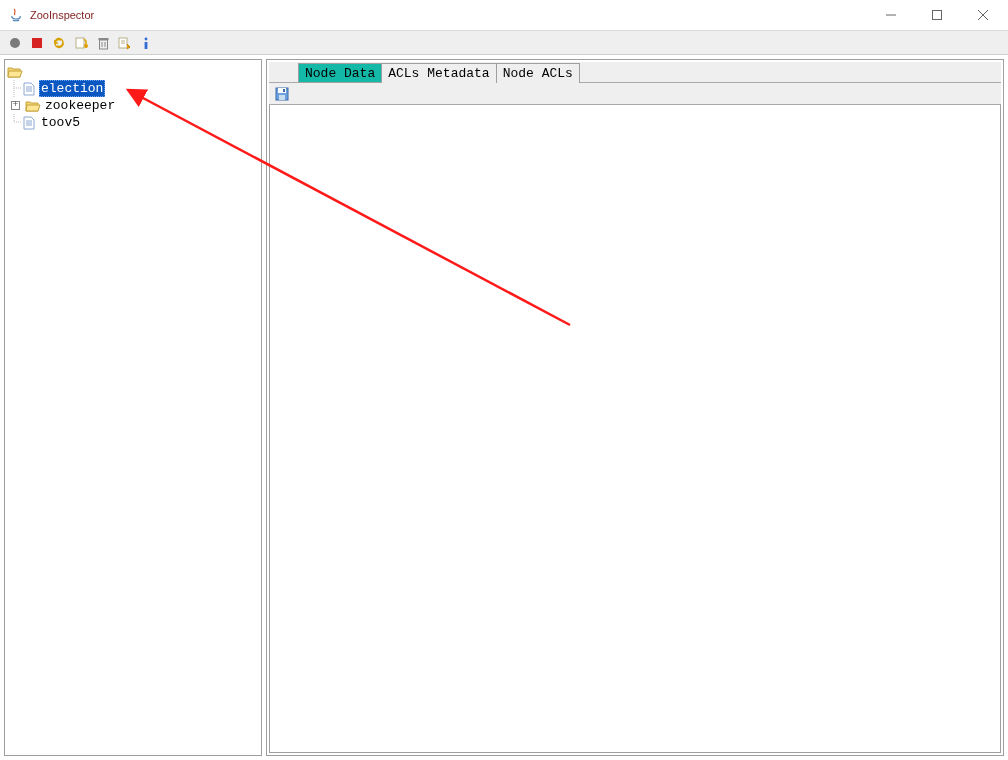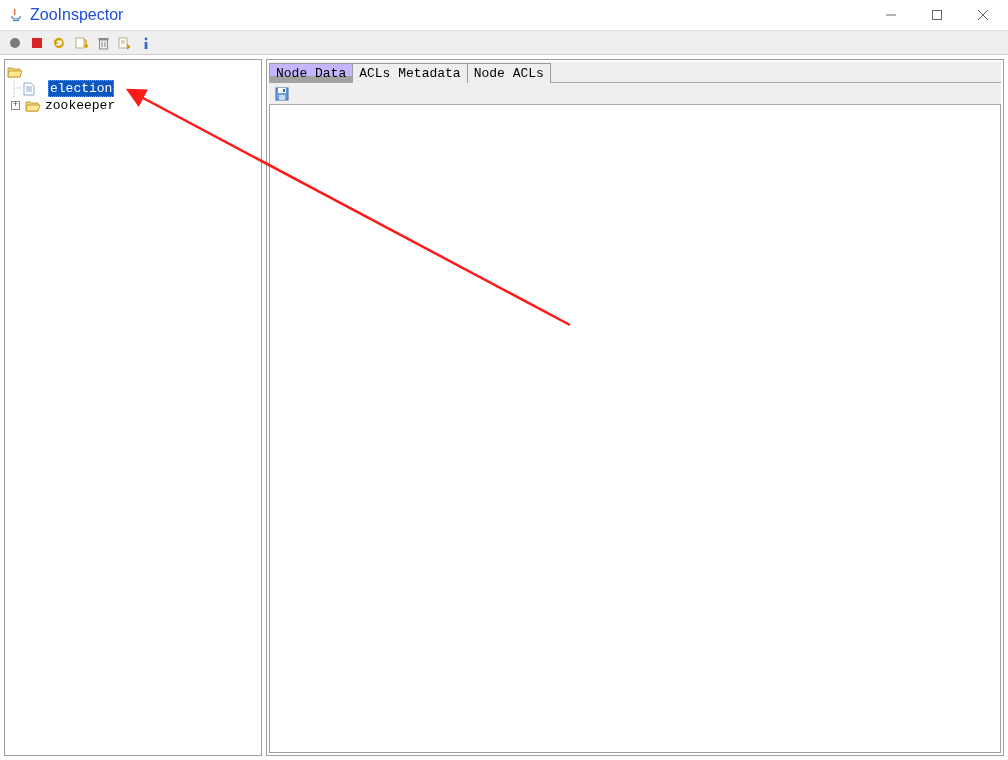--- a/index.html
+++ b/index.html
@@ -21,22 +21,22 @@
     background: #ffffff;
     border-bottom: 1px solid #dcdcdc;
   }
   .titlebar .app-icon {
     width: 16px; height: 16px;
     margin-right: 6px;
     display: flex; align-items: center; justify-content: center;
   }
   .titlebar .title {
     flex: 1;
-    color: #1d4ed8;
-    font-size: 16px;
+    color: #7f1d1d;
+    font-size: 11px;
   }
   .winbtns {
     display: flex;
   }
   .winbtn {
     width: 46px; height: 30px;
     display: flex; align-items: center; justify-content: center;
     color: #666;
   }
   .winbtn svg { stroke: #666; }
@@ -109,44 +109,44 @@
     margin-right: 2px;
   }
   .node-label {
     padding: 0 2px;
   }
   .node-label.selected {
     background: #0a57c2;
     color: #ffffff;
     border: 1px dotted #6aa3f0;
     padding: 0 1px;
-    margin-left: 9px;
   }
   .tabs-row {
     display: flex;
     height: 21px;
     background: #efefef;
     border-bottom: 1px solid #aaa;
     font-family: "Consolas", "Courier New", monospace;
     font-size: 13px;
   }
   .tab {
     padding: 2px 6px 0 6px;
     border: 1px solid #9e9e9e;
     border-bottom: none;
     background: #efefef;
     margin-right: -1px;
     position: relative;
     top: 1px;
     color: #000;
   }
   .tab.active {
-    background: #c4b5fd;
-    border-bottom: 7px solid #a3a3a3;
+    background: #14b8a6;
+    border-bottom: 1px solid #a3a3a3;
     z-index: 2;
+    margin-left: 29px;
   }
   .content-toolbar {
     height: 22px;
     border-bottom: 1px solid #aaa;
     background: #efefef;
     display: flex;
     align-items: center;
     padding: 0 4px;
   }
   .content-area {
@@ -282,20 +282,37 @@
         <span style="width:3px"></span>
         <span class="node-icon">
           <svg width="16" height="14" viewBox="0 0 16 14">
             <path d="M1 3 L5 3 L6 4 L13 4 L13 12 L1 12 Z" fill="#f5d471" stroke="#c4a23a"></path>
             <path d="M2 6 L15 6 L13 12 L1 12 Z" fill="#ffe695" stroke="#c4a23a"></path>
           </svg>
         </span>
         <span class="node-label">zookeeper</span>
       </div>
 
+      <div class="tree-row">
+        <span class="tree-conn">
+          <svg width="14" height="17">
+              <line x1="7" y1="0" x2="7" y2="8" stroke="#bbb" stroke-dasharray="1 1"></line>
+              <line x1="7" y1="8" x2="14" y2="8" stroke="#bbb" stroke-dasharray="1 1"></line>
+            </svg>
+        </span>
+        <span class="node-icon">
+          <svg width="14" height="14" viewBox="0 0 14 14">
+            <path d="M2 1 L9 1 L12 4 L12 13 L2 13 Z" fill="#fff" stroke="#8aa8d0"></path>
+            <line x1="4" y1="5" x2="10" y2="5" stroke="#8aa8d0"></line>
+            <line x1="4" y1="7" x2="10" y2="7" stroke="#8aa8d0"></line>
+            <line x1="4" y1="9" x2="10" y2="9" stroke="#8aa8d0"></line>
+          </svg>
+        </span>
+        <span class="node-label">toov5</span>
+      </div>
     </div>
   </div>
 
   <div class="panel right-panel">
     <div class="tabs-row">
       <div class="tab active">
         <span>Node Data</span>
       </div>
       <div class="tab">
         <span>ACLs Metadata</span>

